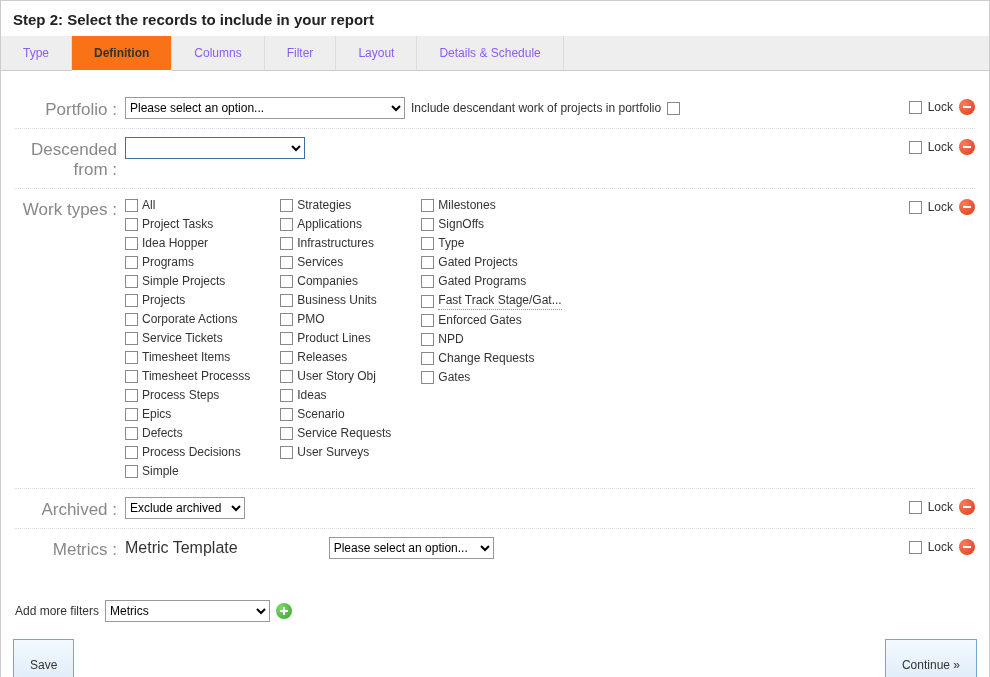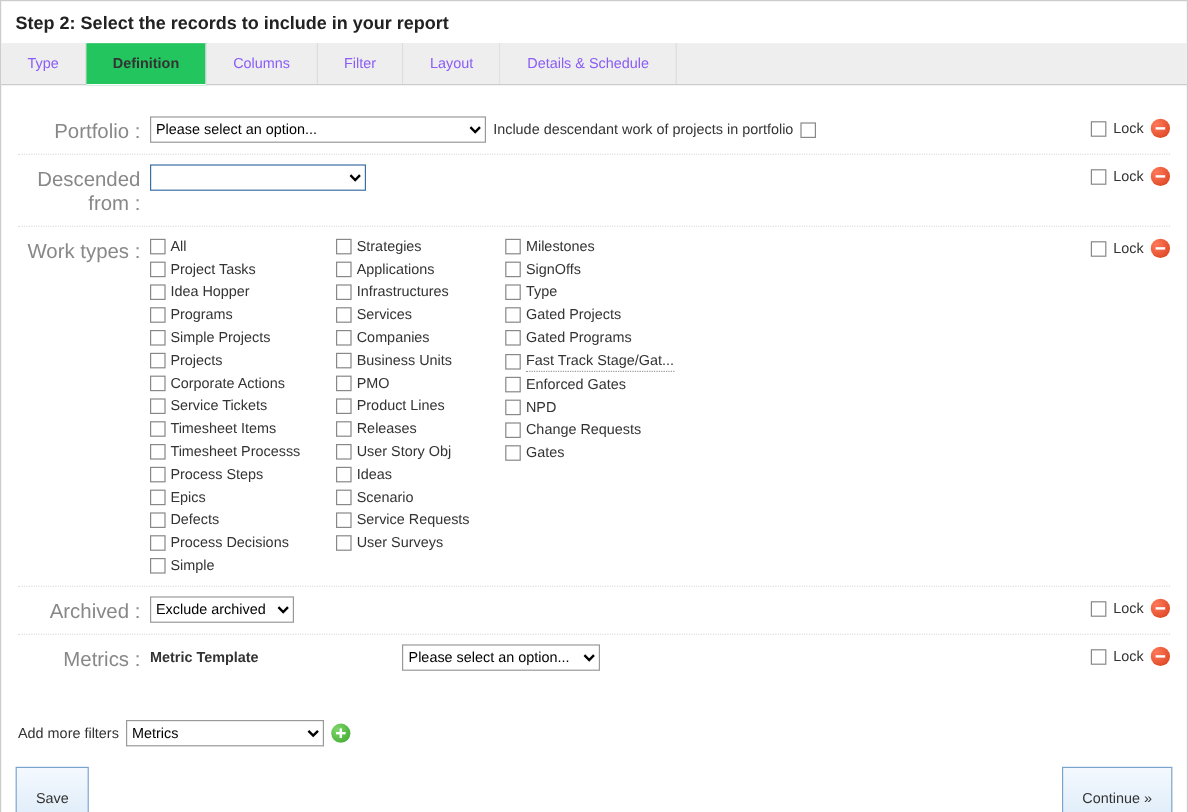--- a/index.html
+++ b/index.html
@@ -4,21 +4,21 @@
   <style>
     * { box-sizing: border-box; margin: 0; padding: 0; }
     body { font-family: Arial, Helvetica, sans-serif; font-size: 12px; color: #333; background: #fff; }
     .container { width: 990px; border: 1px solid #ccc; background: #fff; }
     
     .header { padding: 10px 12px 8px; }
     .header h2 { font-size: 15px; font-weight: bold; color: #222; }
     
     .tabs { display: flex; background: #eee; border-bottom: 1px solid #ccc; }
     .tab { padding: 10px 22px; font-size: 12px; color: #8b5cf6; background: #eee; cursor: pointer; border-right: 1px solid #ddd; }
-    .tab.active { background: #22c55e; color: #333; font-weight: bold; border-bottom: 1px solid #fff; margin-bottom: -1px; }
+    .tab.active { background: #f97316; color: #333; font-weight: bold; border-bottom: 1px solid #fff; margin-bottom: -1px; }
     
     .form-area { padding: 18px 14px 8px; }
     
     .row { display: flex; align-items: flex-start; padding: 8px 0; border-bottom: 1px dotted #ddd; }
     .row:last-child { border-bottom: none; }
     
     .fld-label { width: 110px; text-align: right; padding-right: 8px; color: #888; font-size: 17px; padding-top: 3px; flex-shrink: 0; }
     .fld-body { flex: 1; display: flex; align-items: center; gap: 6px; flex-wrap: wrap; }
     .fld-right { display: flex; align-items: center; gap: 6px; padding-top: 2px; flex-shrink: 0; }
     
@@ -37,21 +37,21 @@
     
     .add-icon { width: 16px; height: 16px; border-radius: 50%; background: radial-gradient(circle at 30% 30%, #7fd66b, #3aa62a); display: inline-flex; align-items: center; justify-content: center; cursor: pointer; position: relative; }
     .add-icon::before { content: ""; position: absolute; width: 8px; height: 2px; background: #fff; }
     .add-icon::after { content: ""; position: absolute; width: 2px; height: 8px; background: #fff; }
     
     .wt-cols { display: flex; gap: 30px; width: 100%; }
     .wt-col { display: flex; flex-direction: column; gap: 2px; }
     .wt-item { display: flex; align-items: center; gap: 4px; font-size: 12px; line-height: 17px; }
     .wt-item .fts { border-bottom: 1px dotted #999; }
     
-    .metrics-label { font-size: 12px; color: #333; margin-right: 114px; font-weight: bold; }
+    .metrics-label { font-size: 16px; color: #333; margin-right: 85px; }
     
     .filter-bar { padding: 24px 14px 8px; display: flex; align-items: center; gap: 6px; }
     .filter-lbl { font-size: 12px; color: #333; }
     
     .footer { padding: 8px 12px 10px; display: flex; justify-content: space-between; border-top: 1px solid transparent; }
     .btn { padding: 18px 16px; font-size: 12px; border: 1px solid #7aa4cc; background: linear-gradient(#f4f9ff, #dbeaf7); cursor: pointer; color: #333; }
   </style>
 </head>
 <body>
 

